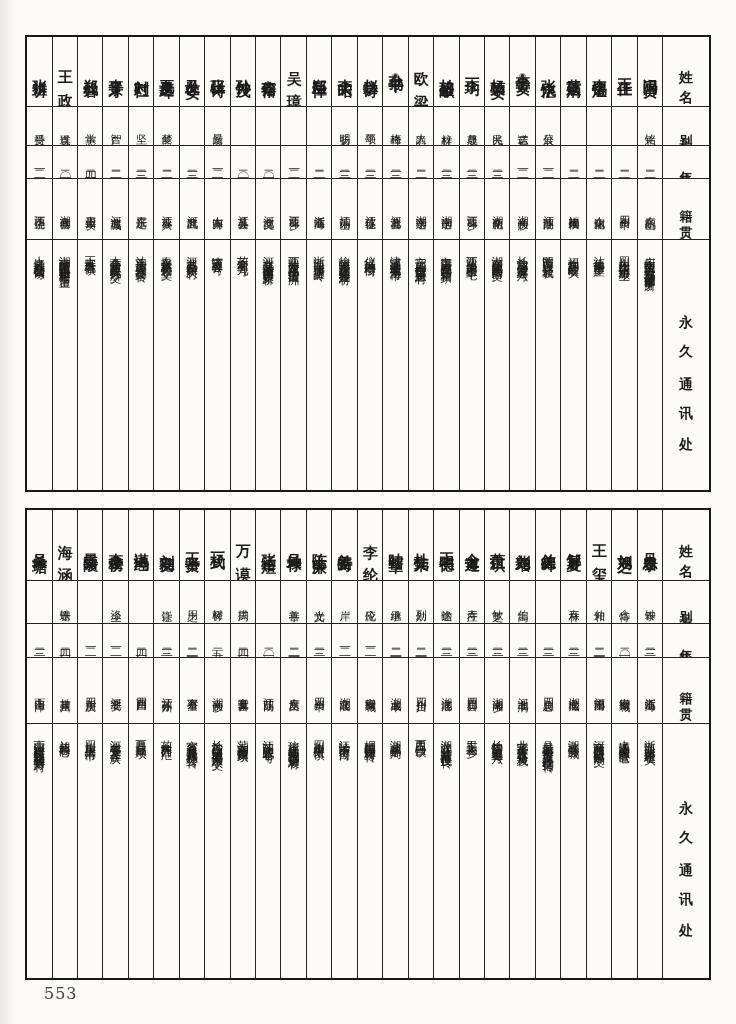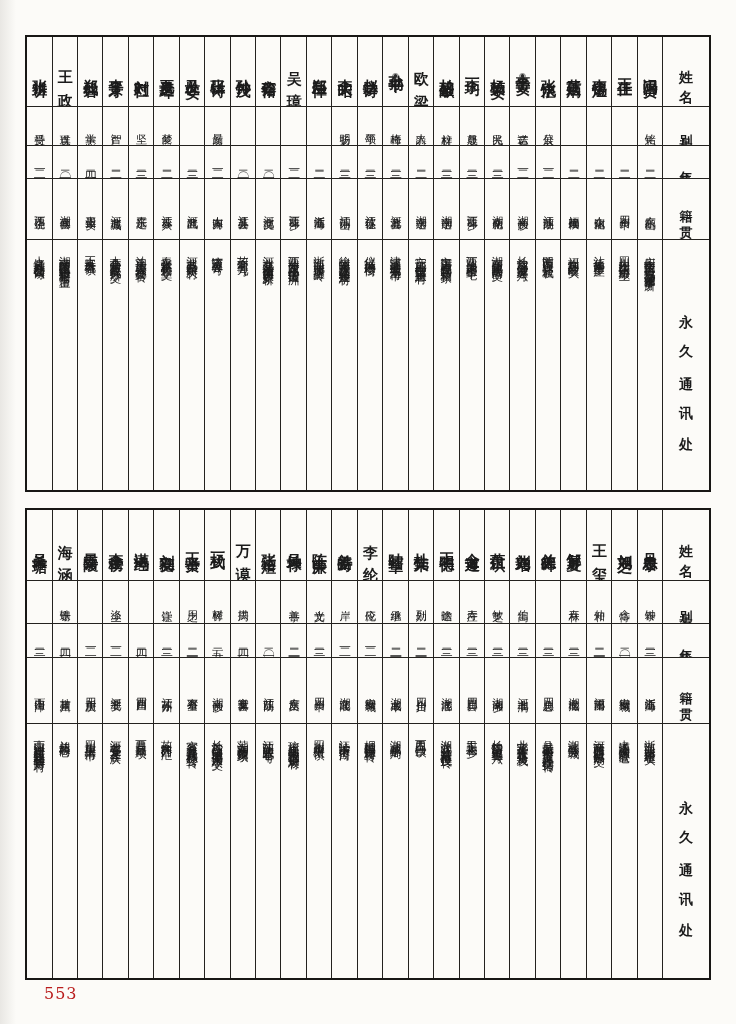--- a/index.html
+++ b/index.html
@@ -51,21 +51,21 @@
   
   .header-col .cell{ font-weight:bold; background:#fcfbf8; }
   .h-name  { height:var(--h-name);  font-size:14px; letter-spacing:20px; padding-top:16px; }
   .h-alias { height:var(--h-alias); font-size:13px; letter-spacing:4px;  padding-top:4px; }
   .h-age   { height:var(--h-age);   font-size:13px; letter-spacing:2px;  padding-top:2px; }
   .h-origin{ height:var(--h-origin);font-size:13px; letter-spacing:16px; padding-top:14px; }
   .h-addr  { height:var(--h-addr);  font-size:14px; letter-spacing:31px; padding-top:28px; }
 
   .page-number{
     position:absolute; left:44px; top:984px;
-    font-family:"DejaVu Serif", serif; font-size:16px; color:#b91c1c;
+    font-family:"DejaVu Serif", serif; font-size:16px; color:#404040;
     letter-spacing:1px;
   }
 </style>
 </head>
 <body>
 
 <div class="page">
   <section class="reg-table" id="table-0">
   <div class="col header-col">
     <div class="cell h-name">姓名</div>

